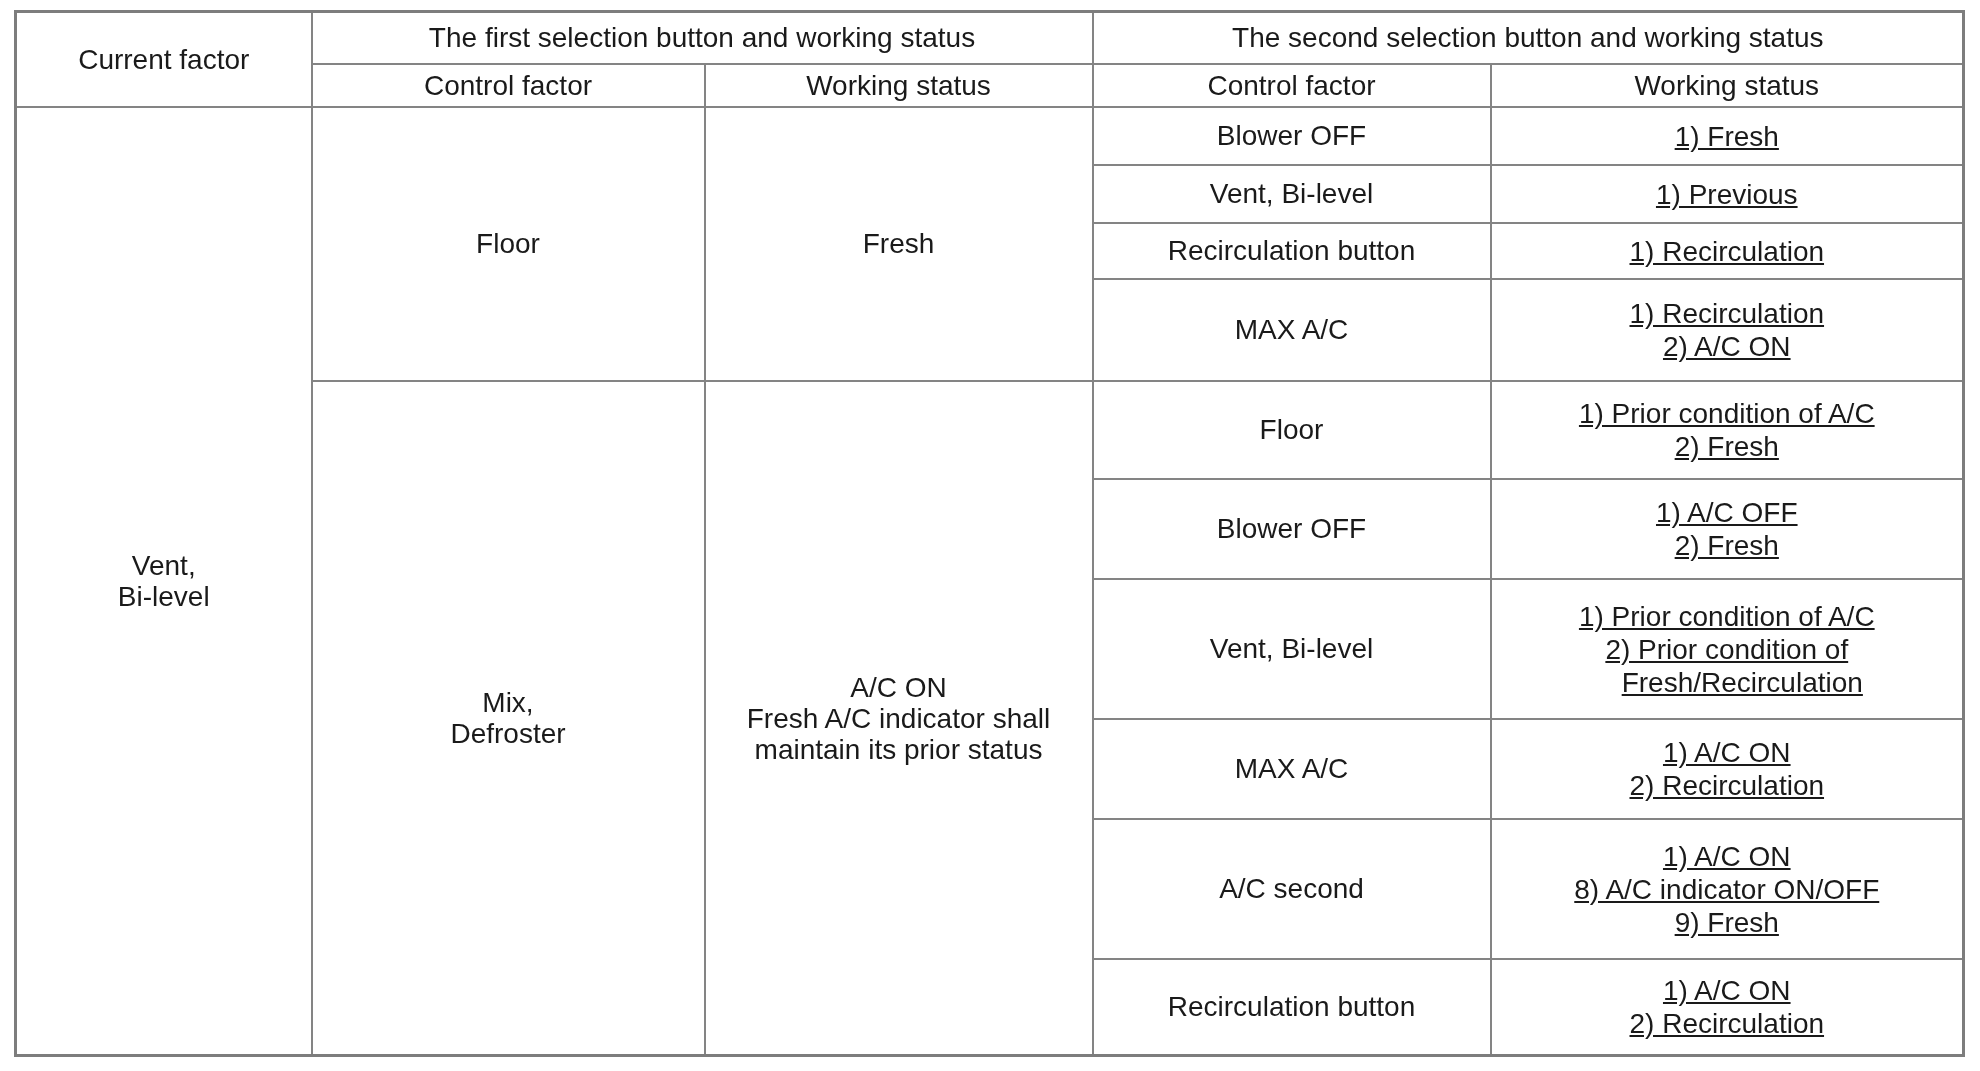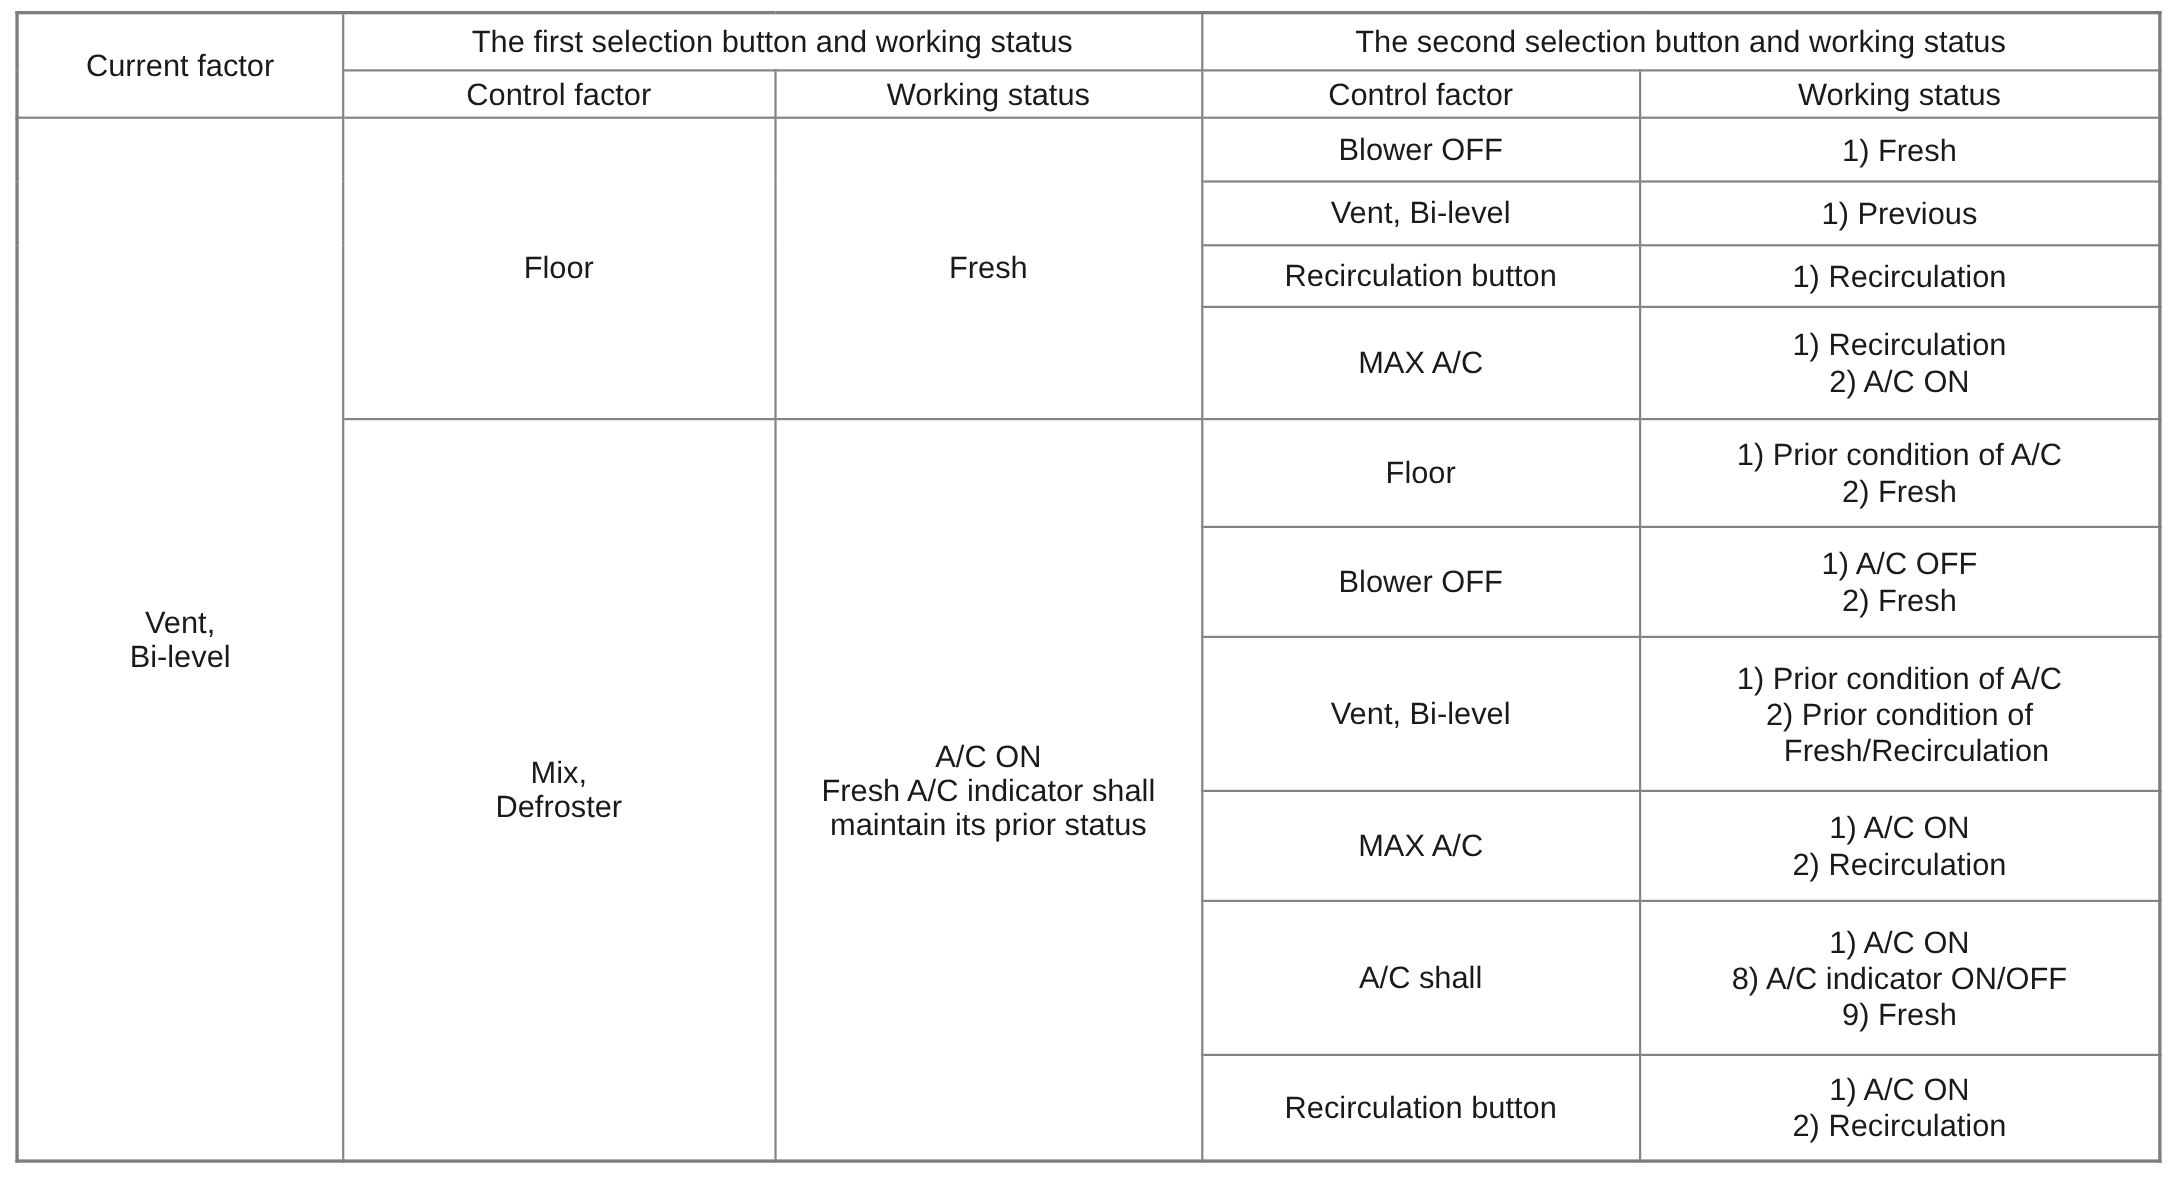--- a/index.html
+++ b/index.html
@@ -36,20 +36,21 @@
     text-align: center;
   }
   td.ws-cell {
     text-align: left;
     padding-left: 17px;
     padding-right: 8px;
   }
   .ws-line {
     line-height: 33px;
     white-space: nowrap;
+    text-decoration: underline;
   }
   .ws-line.indent {
     padding-left: 31px;
   }
   .cf-line, .cs-line {
     line-height: 31px;
   }
 </style>
 </head>
 <body>
@@ -149,21 +150,21 @@
 
     <tr style="height:100px">
       <td>MAX A/C</td>
       <td class="ws-cell">
         <div class="ws-line">1) A/C ON</div>
         <div class="ws-line">2) Recirculation</div>
       </td>
     </tr>
 
     <tr style="height:140px">
-      <td>A/C shall</td>
+      <td>A/C second</td>
       <td class="ws-cell">
         <div class="ws-line">1) A/C ON</div>
         <div class="ws-line">8) A/C indicator ON/OFF</div>
         <div class="ws-line">9) Fresh</div>
       </td>
     </tr>
 
     <tr style="height:96px">
       <td>Recirculation button</td>
       <td class="ws-cell">

